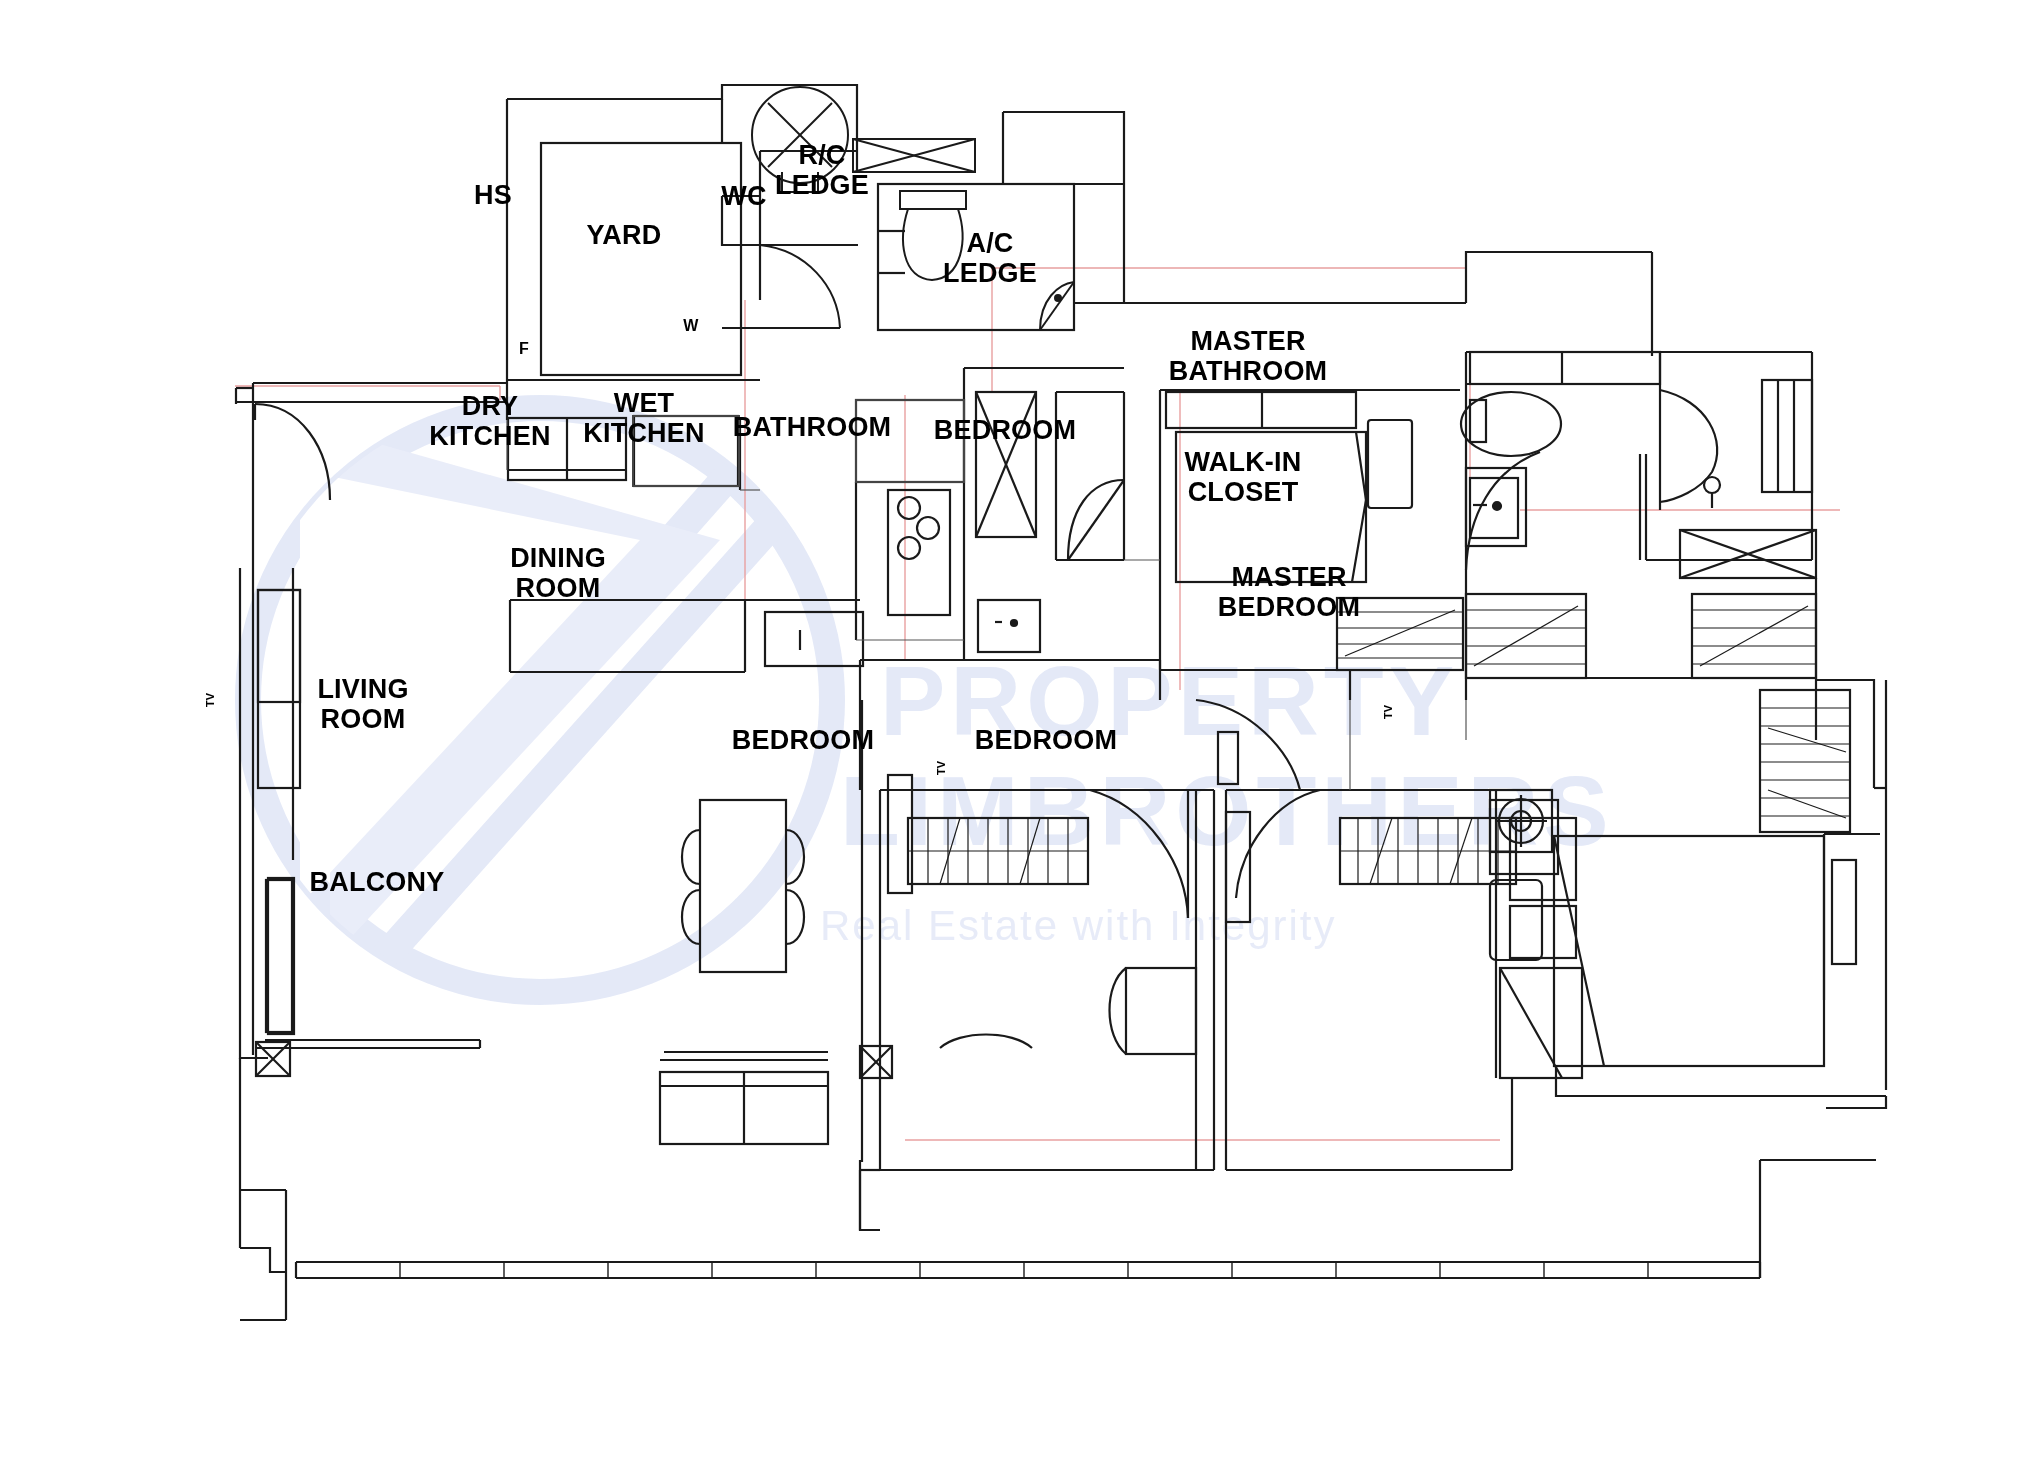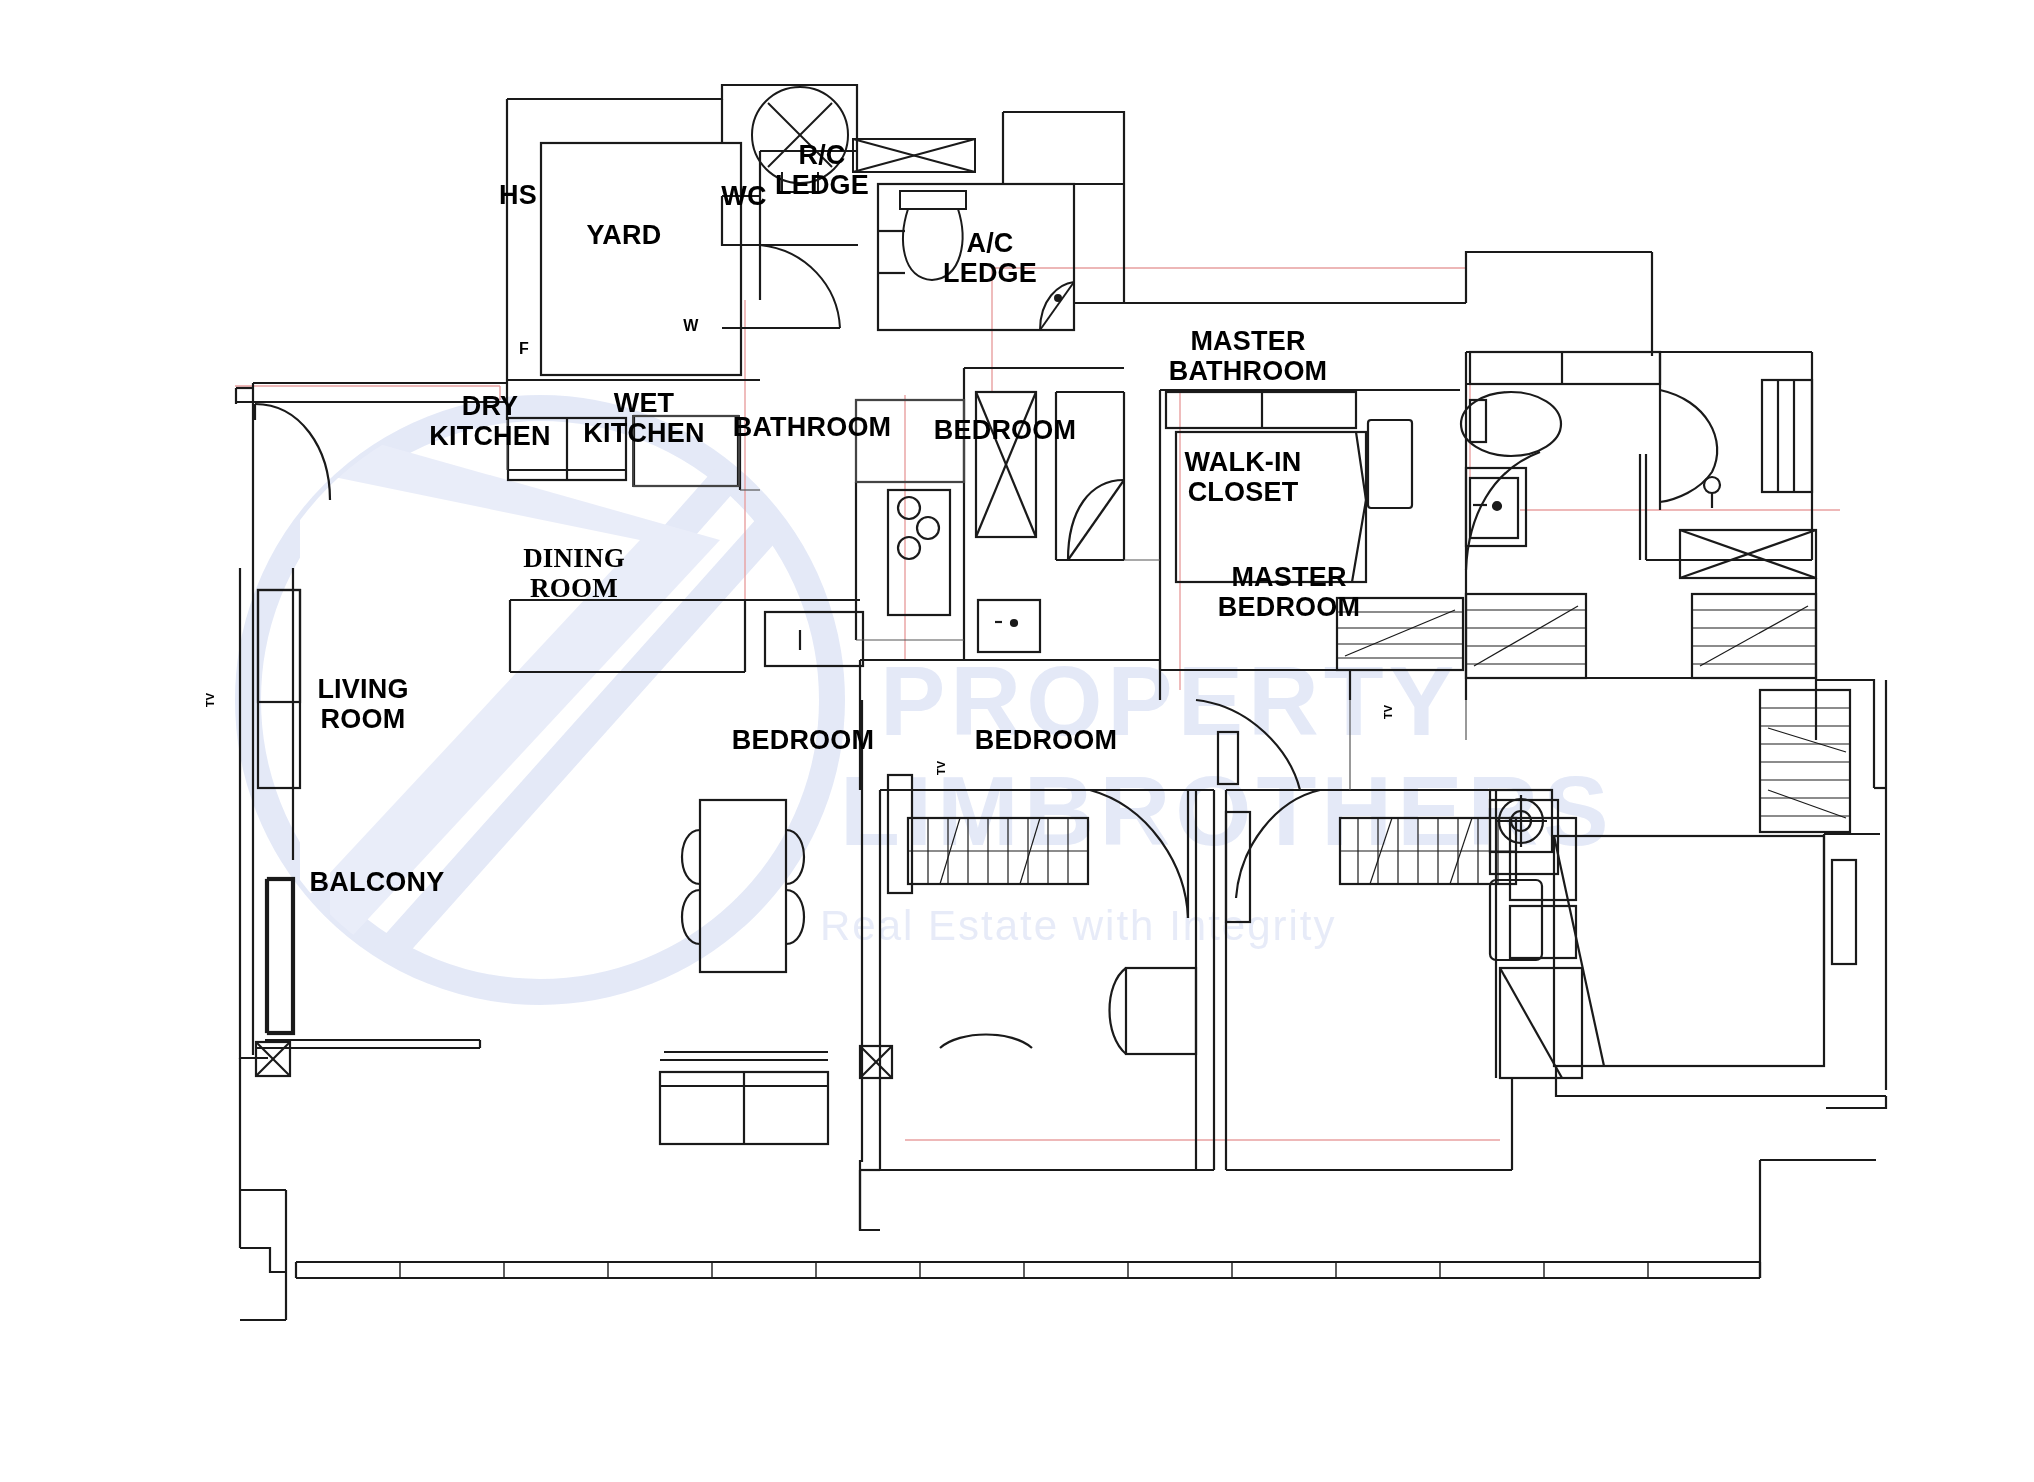--- a/index.html
+++ b/index.html
@@ -440,40 +440,40 @@
       <rect x="900" y="191" width="66" height="18"></rect>
       <path d="M908 209 C 898 240, 902 278, 932 280 C 962 278, 968 240, 958 209 Z"></path>
     </g>
 
     <g stroke="#444" stroke-width="2" fill="none">
       <rect x="633" y="416" width="106" height="70"></rect>
       <rect x="856" y="400" width="108" height="82"></rect>
     </g>
   </svg>
 
-  <div class="room-label big" style="left:493px; top:195px;margin-left:25px;">HS</div>
+  <div class="room-label big" style="left:493px; top:195px;">HS</div>
   <div class="room-label big" style="left:624px; top:235px;">YARD</div>
   <div class="room-label big" style="left:744px; top:196px;text-align:center;">WC</div>
   <div class="room-label big" style="left:822px; top:170px;">R/C
 LEDGE</div>
   <div class="room-label big" style="left:990px; top:258px;">A/C
 LEDGE</div>
   <div class="room-label big" style="left:490px; top:421px;">DRY
 KITCHEN</div>
   <div class="room-label big" style="left:644px; top:418px;">WET
 KITCHEN</div>
   <div class="room-label big" style="left:812px; top:427px;">BATHROOM</div>
   <div class="room-label big" style="left:1005px; top:430px;">BEDROOM</div>
   <div class="room-label big" style="left:1248px; top:356px;">MASTER
 BATHROOM</div>
   <div class="room-label big" style="left:1243px; top:477px;">WALK-IN
 CLOSET</div>
   <div class="room-label big" style="left:1289px; top:592px;">MASTER
 BEDROOM</div>
-  <div class="room-label big" style="left:574px; top:573px;font-family:Liberation Serif, serif;">DINING
+  <div class="room-label big" style="left:558px; top:573px;">DINING
 ROOM</div>
   <div class="room-label big" style="left:363px; top:671px;margin-top:33px;">LIVING
 ROOM</div>
   <div class="room-label big" style="left:803px; top:740px;">BEDROOM</div>
   <div class="room-label big" style="left:1046px; top:740px;">BEDROOM</div>
   <div class="room-label big" style="left:377px; top:882px;">BALCONY</div>
 
   <div class="room-label small" style="left:524px; top:349px;">F</div>
   <div class="room-label small" style="left:691px; top:326px;">W</div>
 

